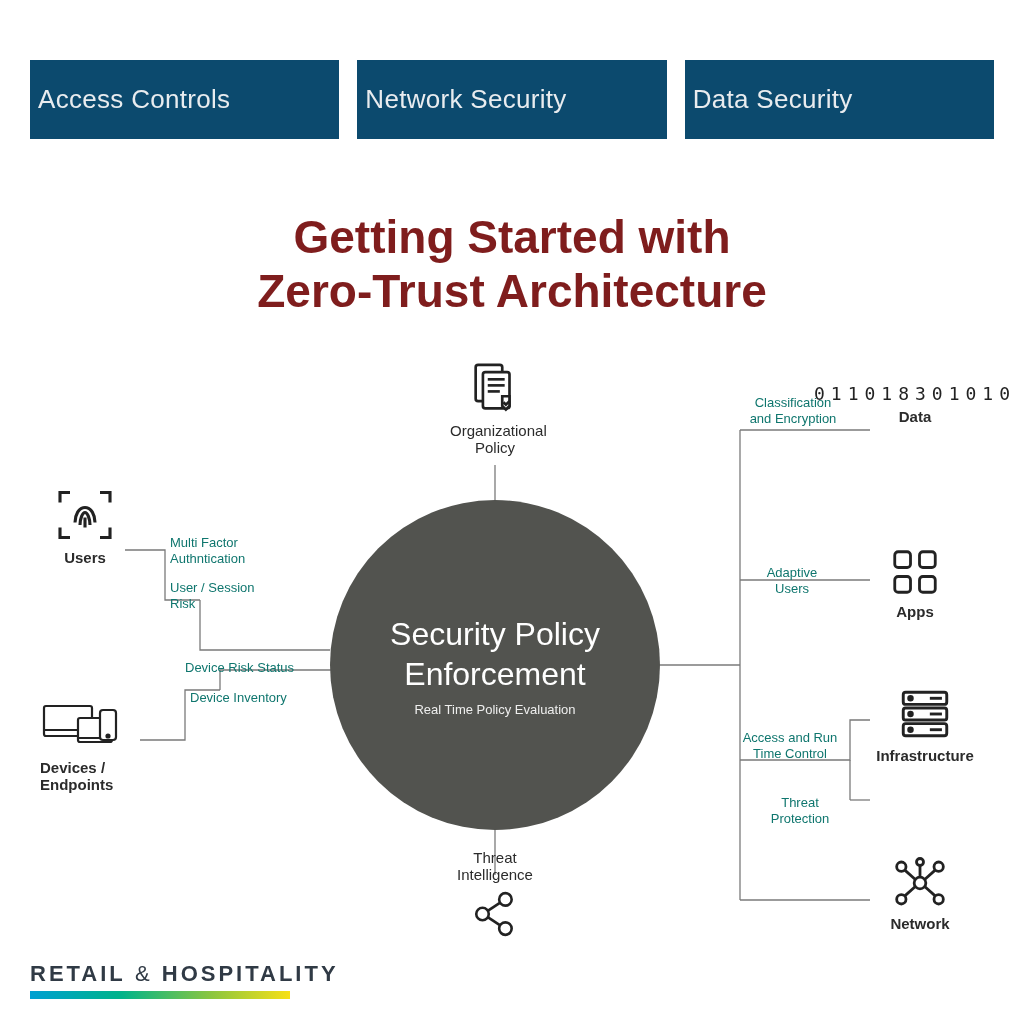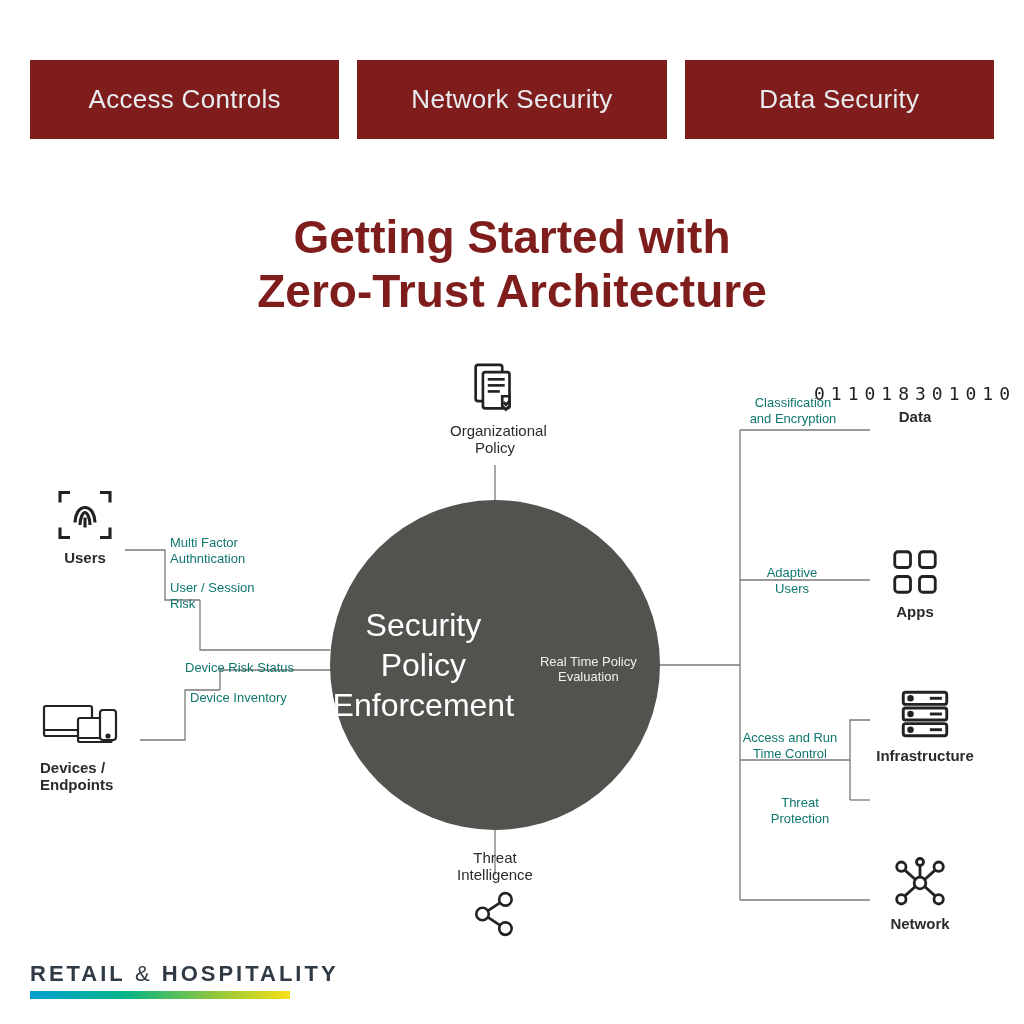--- a/index.html
+++ b/index.html
@@ -1,23 +1,23 @@
 <!DOCTYPE html>
 <html><head>
 <meta charset="utf-8">
 <style>
   html,body{margin:0;padding:0;width:1024px;height:1024px;background:#fff;font-family:Arial,Helvetica,sans-serif;color:#333;overflow:hidden}
   .stage{position:relative;width:1024px;height:1024px}
   .topbar{position:absolute;top:60px;left:30px;right:30px;display:flex;gap:18px}
-  .topbar .tab{flex:1;background:#7f1d1d;color:#e9ecef;font-size:26px;text-align:center;padding:24px 8px;letter-spacing:.3px}
+  .topbar .tab{flex:1;background:#0c4a6e;color:#e9ecef;font-size:26px;text-align:left;padding:24px 8px;letter-spacing:.3px}
   .headline{position:absolute;top:210px;left:0;right:0;text-align:center;color:#7f1d1d;font-weight:800;font-size:46px;line-height:1.18}
   .diagram{position:absolute;top:370px;left:40px;right:40px;bottom:30px}
   svg.wires{position:absolute;top:0;left:0;width:944px;height:624px;pointer-events:none}
   .wires line,.wires polyline{stroke:#7a7a7a;stroke-width:1.3;fill:none}
-  .hub{position:absolute;left:290px;top:130px;width:330px;height:330px;border-radius:50%;background:#52534f;color:#fff;display:flex;align-items:center;justify-content:center;text-align:center}
+  .hub{position:absolute;left:290px;top:130px;width:330px;height:330px;border-radius:50%;background:#52534f;color:#fff;display:flex;flex-direction:column;align-items:center;justify-content:center;text-align:center}
   .hub .t{font-size:32px;line-height:1.25}
   .hub .s{font-size:13px;margin-top:8px;opacity:.9}
   .node{position:absolute;text-align:center}
   .node .icon{display:flex;align-items:center;justify-content:center;margin:0 auto}
   .node .lbl{font-size:15px;color:#2b2b2b;margin-top:4px}
   .node.bold .lbl{font-weight:700}
   .cap{position:absolute;font-size:13px;color:#0f766e;line-height:1.25}
   .logo{position:absolute;left:30px;bottom:25px}
   .logo .l1{font-size:22px;letter-spacing:3px;color:#303a45}
   .logo .l1 .bold{font-weight:700}

